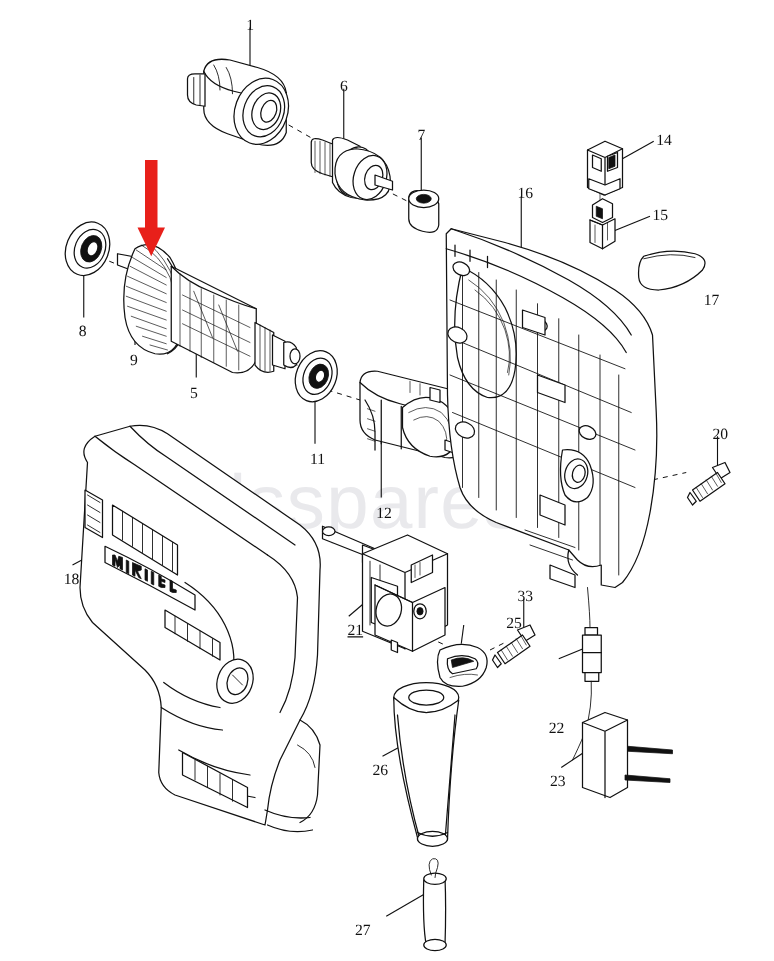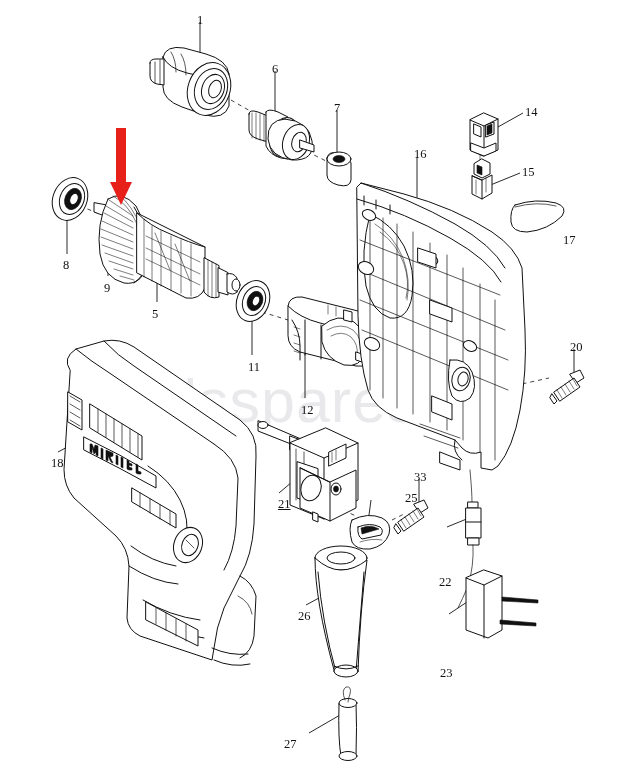--- a/index.html
+++ b/index.html
@@ -382,20 +382,20 @@
       <div class="num" style="left: 248px; top: 361px;">11</div>
       <div class="num" style="left: 301px; top: 404px;">12</div>
       <div class="num" style="left: 525px; top: 106px;">14</div>
       <div class="num" style="left: 522px; top: 166px;">15</div>
       <div class="num" style="left: 414px; top: 148px;">16</div>
       <div class="num" style="left: 563px; top: 202px; margin-top: 32px;">17</div>
       <div class="num" style="left: 51px; top: 457px;">18</div>
       <div class="num" style="left: 570px; top: 341px;">20</div>
       <div class="num" style="left: 278px; top: 498px; text-decoration: underline;">21</div>
       <div class="num" style="left: 439px; top: 532px; margin-top: 44px;">22</div>
-      <div class="num" style="left: 440px; top: 619px; margin-top: 48px;">23</div>
+      <div class="num" style="left: 440px; top: 619px;">23</div>
       <div class="num" style="left: 414px; top: 471px;">33</div>
       <div class="num" style="left: 365px; top: 492px; margin-left: 40px;">25</div>
       <div class="num" style="left: 298px; top: 610px; font-family: Liberation Serif, serif;">26</div>
       <div class="num" style="left: 284px; top: 738px;">27</div>
     </div>
 
 </div>
 
 </body></html>

